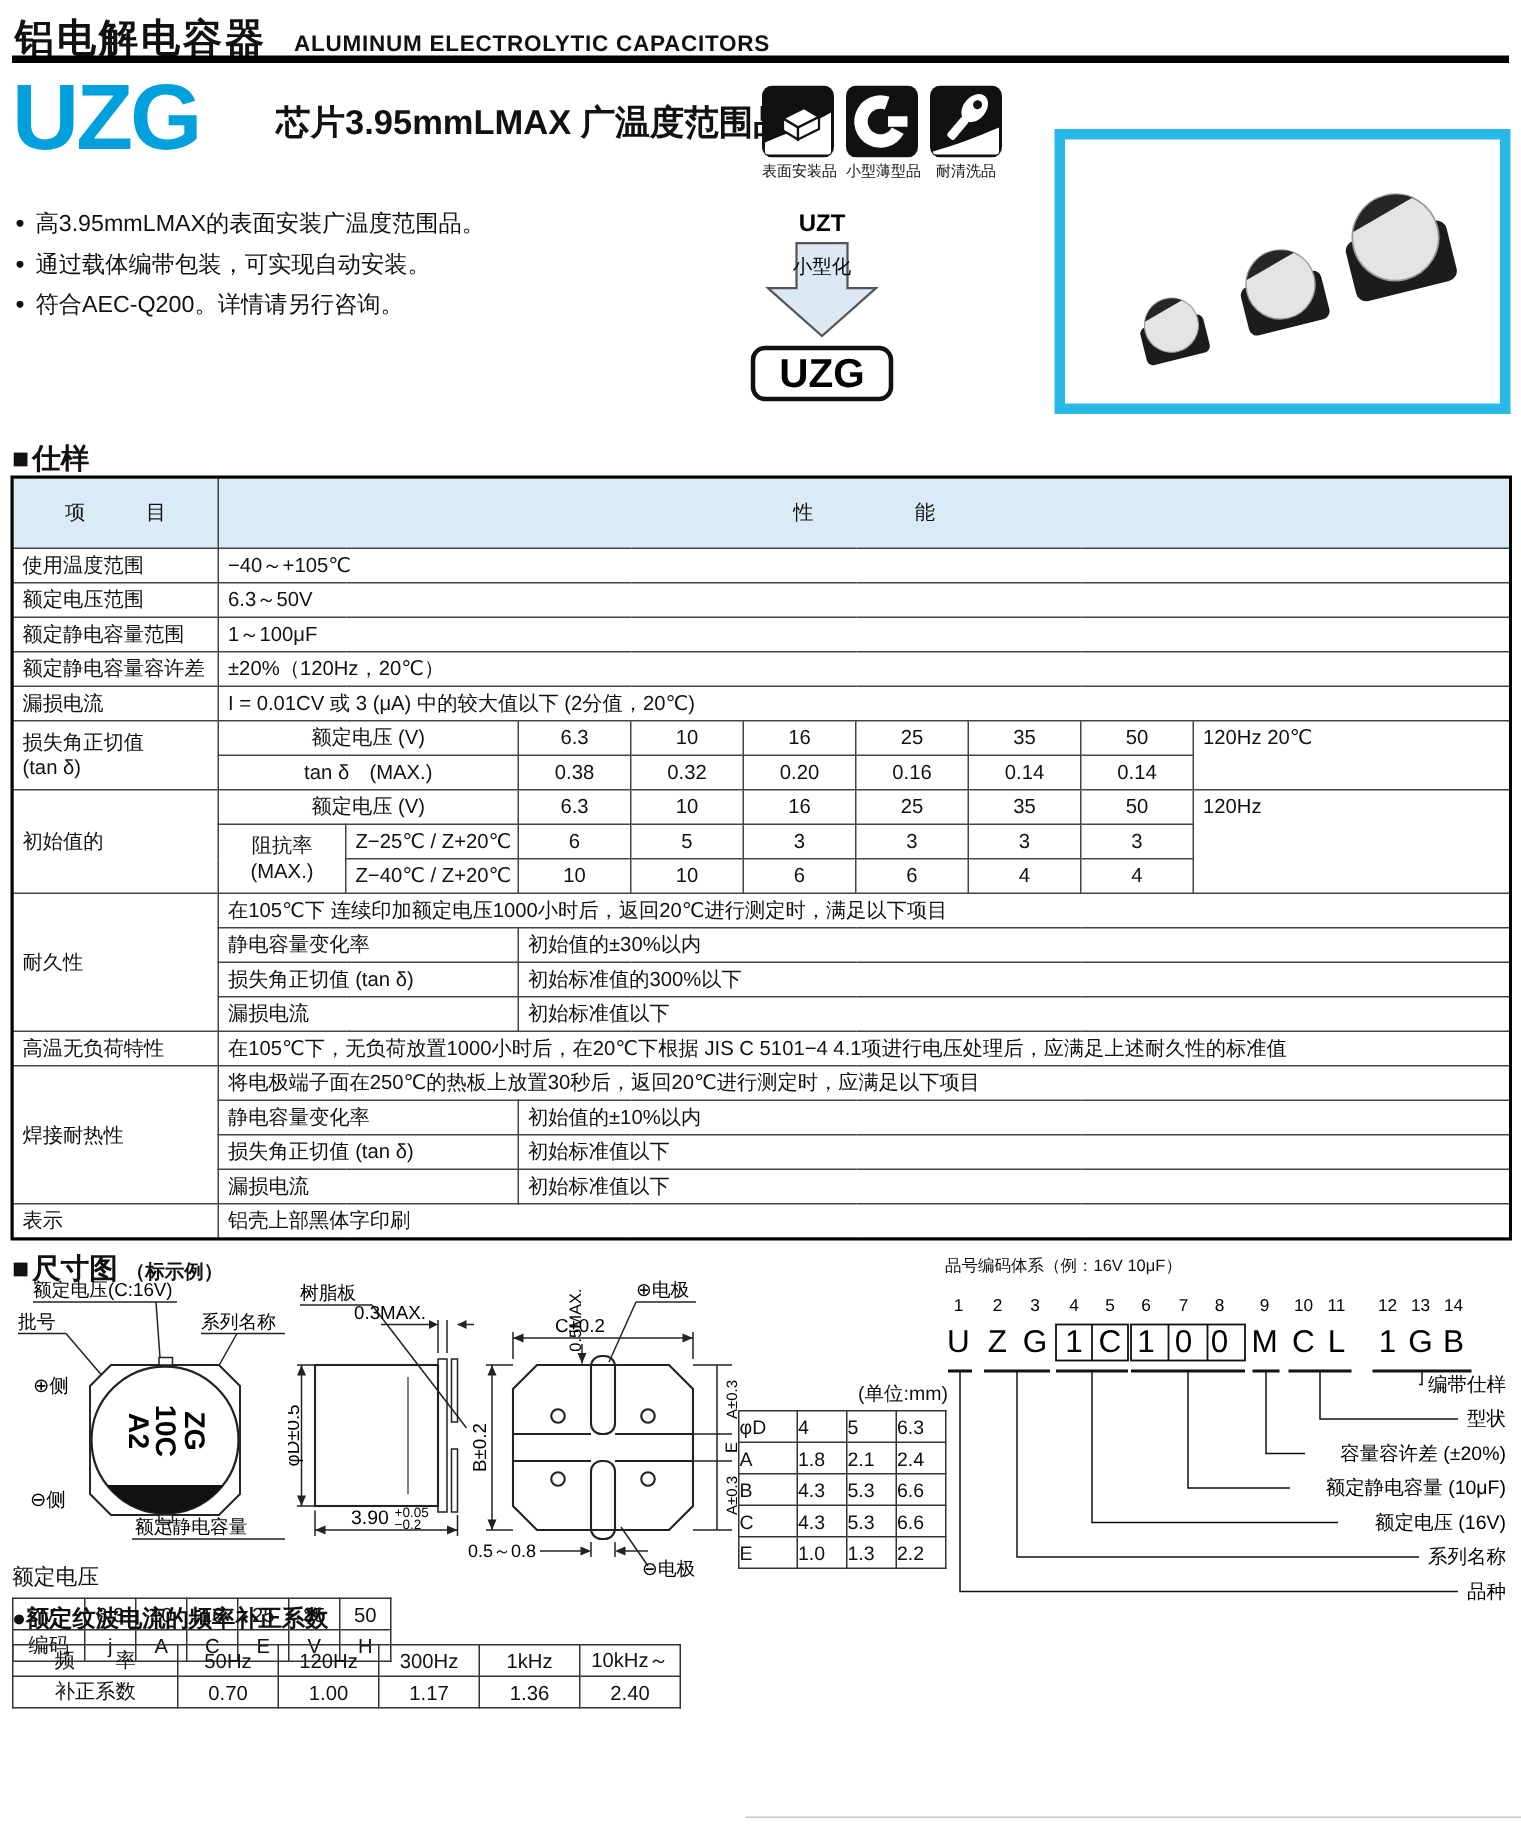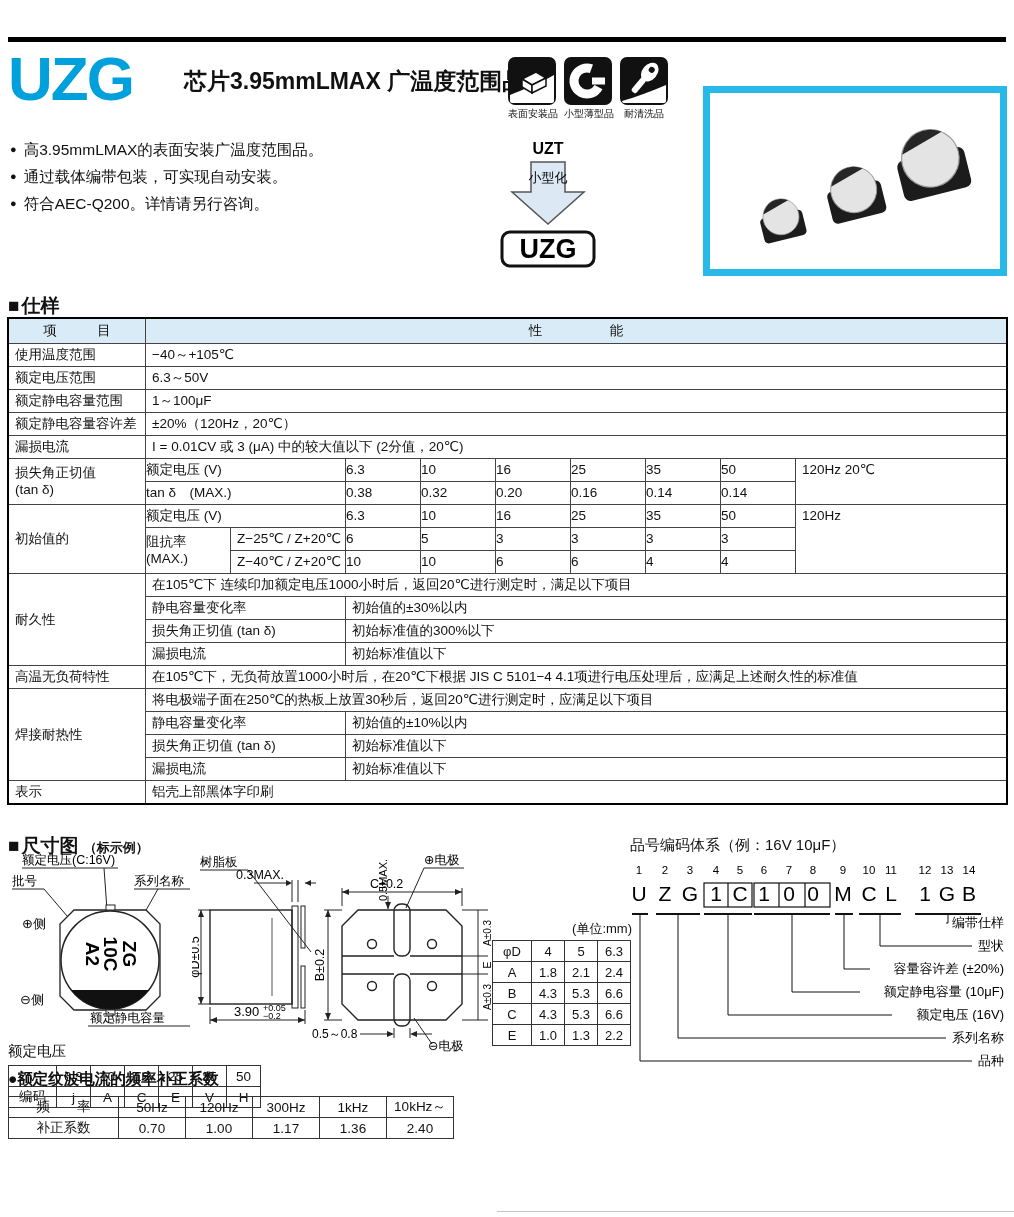--- a/index.html
+++ b/index.html
@@ -23,40 +23,44 @@
   .features .mk{font-size:11px;vertical-align:2px;margin-right:7px;}
   .photo{left:703px;top:86px;width:290px;height:176px;border:7px solid var(--photo_border,#29B9E8);background:#fff;}
   
   .sect{font-size:19px;font-weight:bold;}
   .sect .mk{margin-right:2px;}
   .sect-note{font-size:13px;font-weight:bold;}
   
   table{border-collapse:collapse;table-layout:fixed;}
   .spec{left:8px;top:318px;width:998px;font-size:13.5px;}
   .spec td{border:1px solid #444;height:22px;padding:0 0 0 6px;line-height:1.15;vertical-align:middle;overflow:hidden;}
-  .spec .c{padding:0;}
-  .spec .hd{background:var(--header_bg,#D9EBF7);text-align:center;padding:1px;}
+  .spec .c{text-align:center;padding:0;}
+  .spec .hd{background:var(--header_bg,#D9EBF7);text-align:center;padding:12px;}
   .spec .note{vertical-align:top;padding-top:3px;}
   .spec .two{line-height:1.25;}
   .spec-outer{outline:2px solid #000;outline-offset:-1px;}
   
   .mini td{border:1px solid #333;text-align:center;font-size:13.5px;height:20px;padding:0;}
-  .dimtbl td{border:1px solid #333;text-align:center;font-size:13px;height:20px;padding:0;}
+  .dimtbl td{border:1px solid #333;font-size:13px;height:20px;padding:0;}
   .unit{font-size:13px;text-align:right;margin-bottom:2px;}
   .blocktitle{font-size:14.5px;margin-bottom:4px;}
   .ripple-title{font-size:15.5px;font-weight:bold;margin-bottom:6px;}
-  .pn-title{font-size:15px;}
+  .pn-title{font-size:11px;}
   svg text{font-family:"Liberation Sans","DejaVu Sans",sans-serif;}
   .foot-rule{left:497px;top:1211px;width:517px;height:1px;background:#c4c4c4;}
 </style>
 </head>
 <body>
 
 <div class="page">
 
+  <div class="abs hdr">
+    <span class="hdr-cn">铝电解电容器</span>
+    <span class="hdr-en">ALUMINUM ELECTROLYTIC CAPACITORS</span>
+  </div>
   <div class="abs hdr-rule"></div>
 
   <div class="abs logo">UZG</div>
   <div class="abs tagline">芯片3.95mmLMAX 广温度范围品</div>
 
   <div class="abs badges">
     <div class="badge">
       <svg width="48" height="48" viewBox="0 0 48 48">
         <rect x="0" y="0" width="48" height="48" rx="7" fill="#111"></rect>
         <path d="M2 38 C 14 33 32 26 46 18 L46 44 Q46 46 44 46 L4 46 Q2 46 2 44 Z" fill="#fff"></path>

